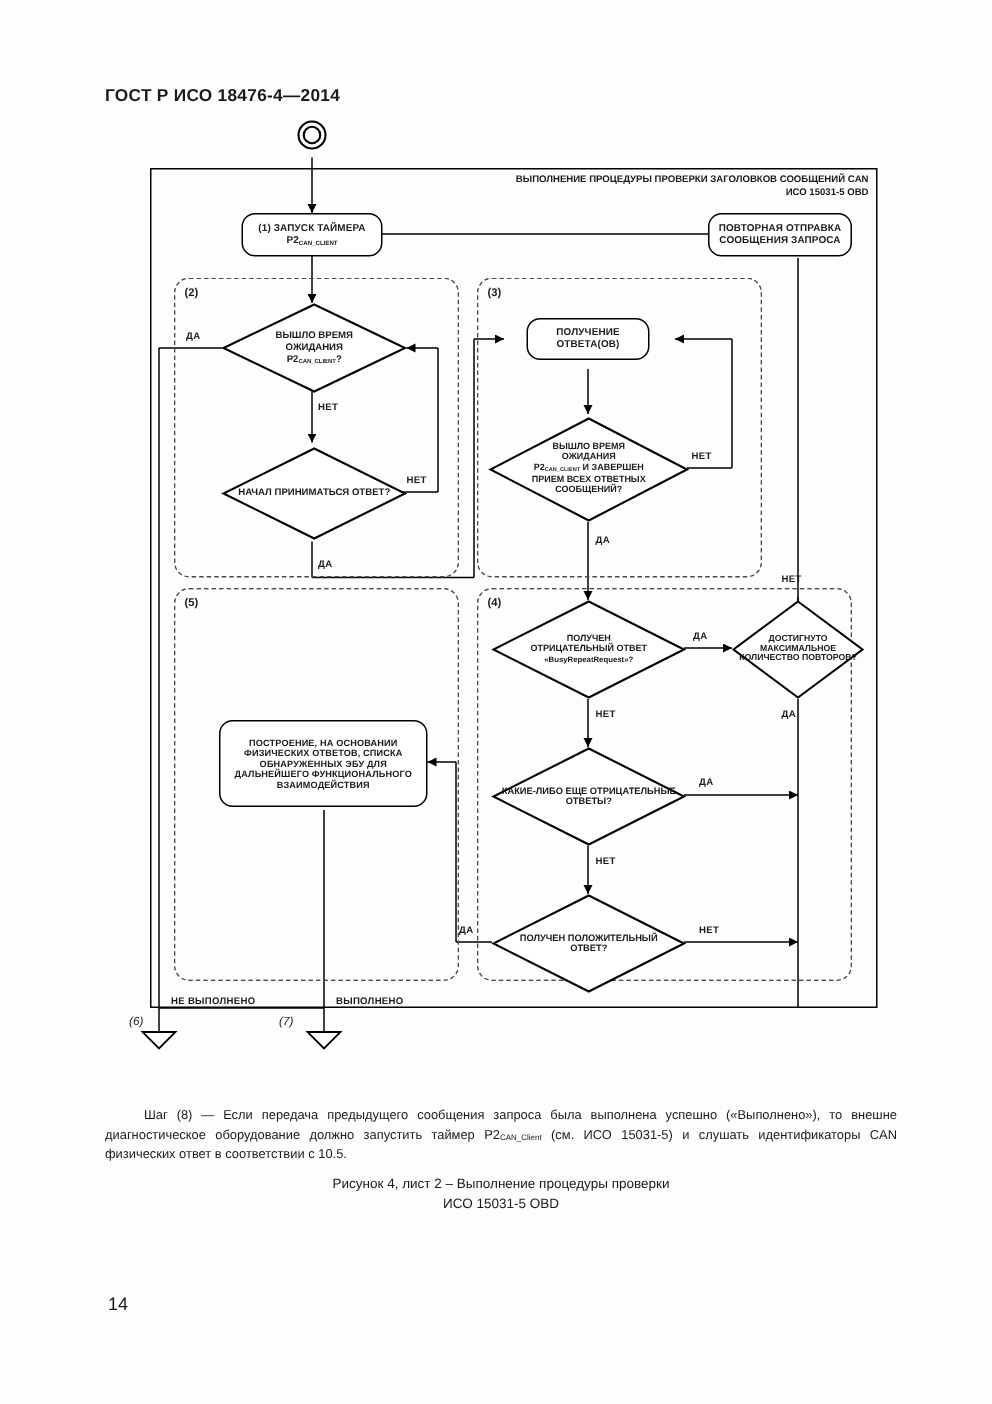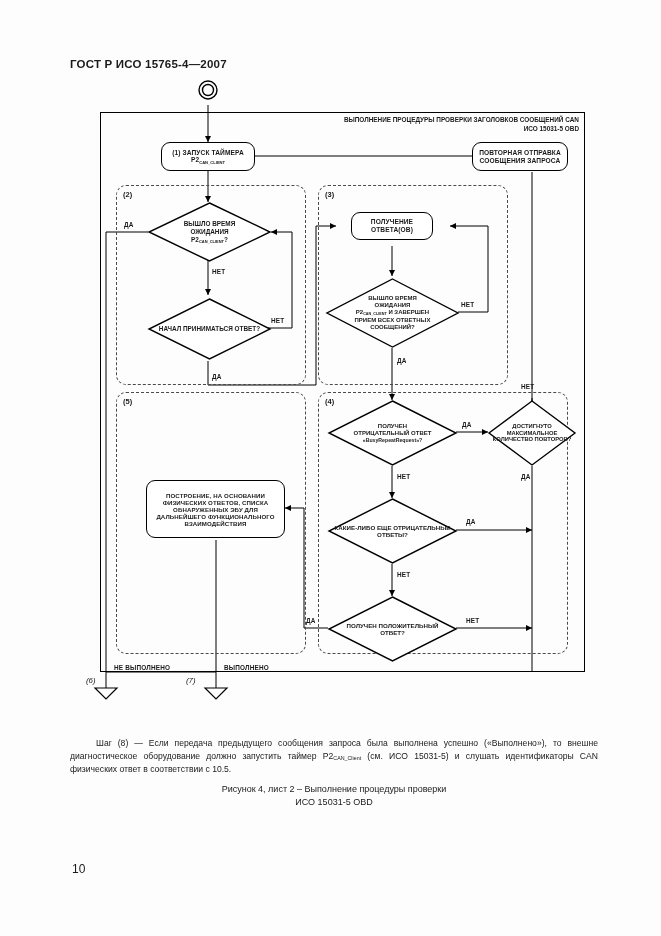--- a/index.html
+++ b/index.html
@@ -46,22 +46,22 @@
         text-align:justify;}
   .para .ind{display:inline-block;width:26px;}
   .caption{position:absolute;left:70px;top:783px;width:528px;text-align:center;
         font-size:9px;line-height:1.45;font-weight:normal;}
 </style>
 </head>
 <body>
 
 <div class="page">
 
-  <div class="doc-header">ГОСТ Р ИСО 15765-4—2007</div>
-  <div class="page-num">10</div>
+  <div class="doc-header">ГОСТ Р ИСО 18476-4—2014</div>
+  <div class="page-num">14</div>
 
   <div class="flow">
 
     <svg class="wires" viewBox="0 0 545 620">
       <defs>
         <marker id="ah" markerWidth="7" markerHeight="7" refX="6" refY="3" orient="auto">
           <path d="M0,0 L6,3 L0,6 z" fill="#000"></path>
         </marker>
         <marker id="ahl" markerWidth="7" markerHeight="7" refX="6" refY="3" orient="auto">
           <path d="M0,0 L6,3 L0,6 z" fill="#000"></path>

